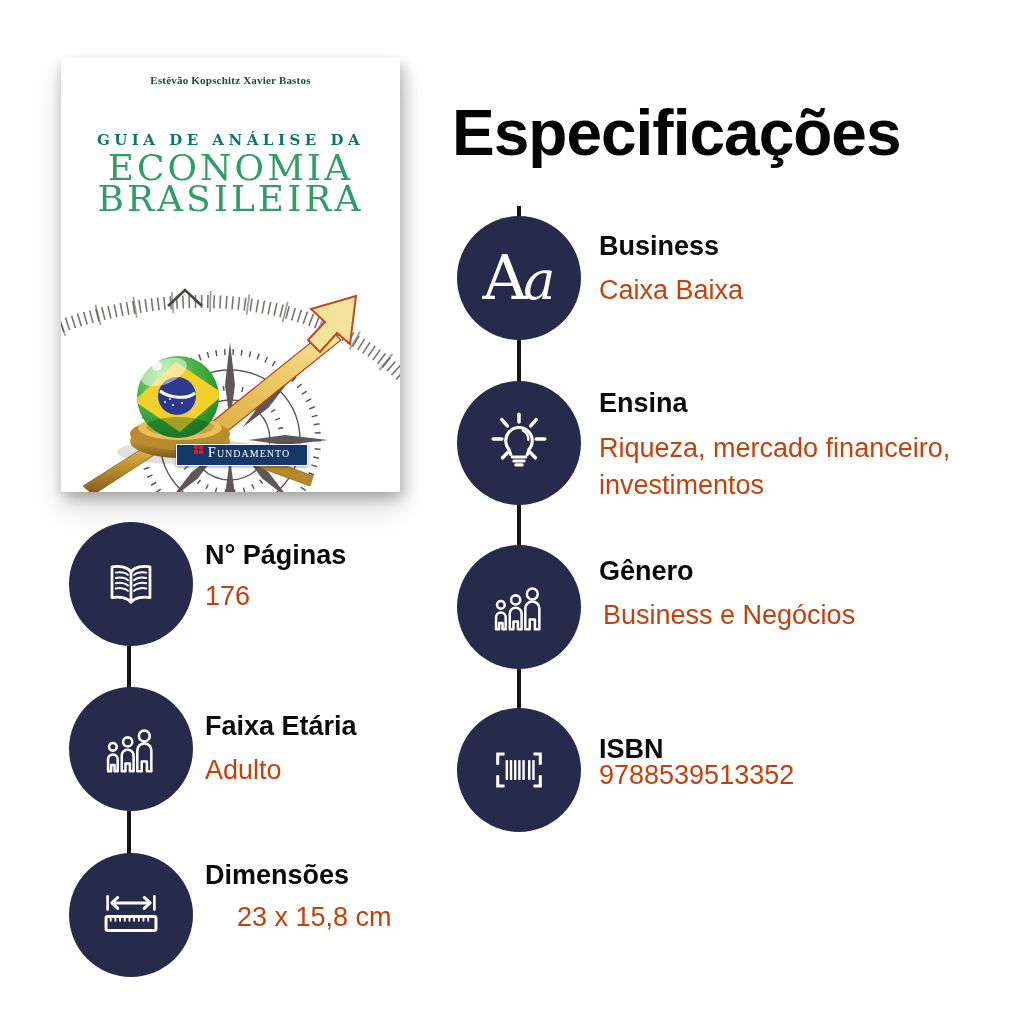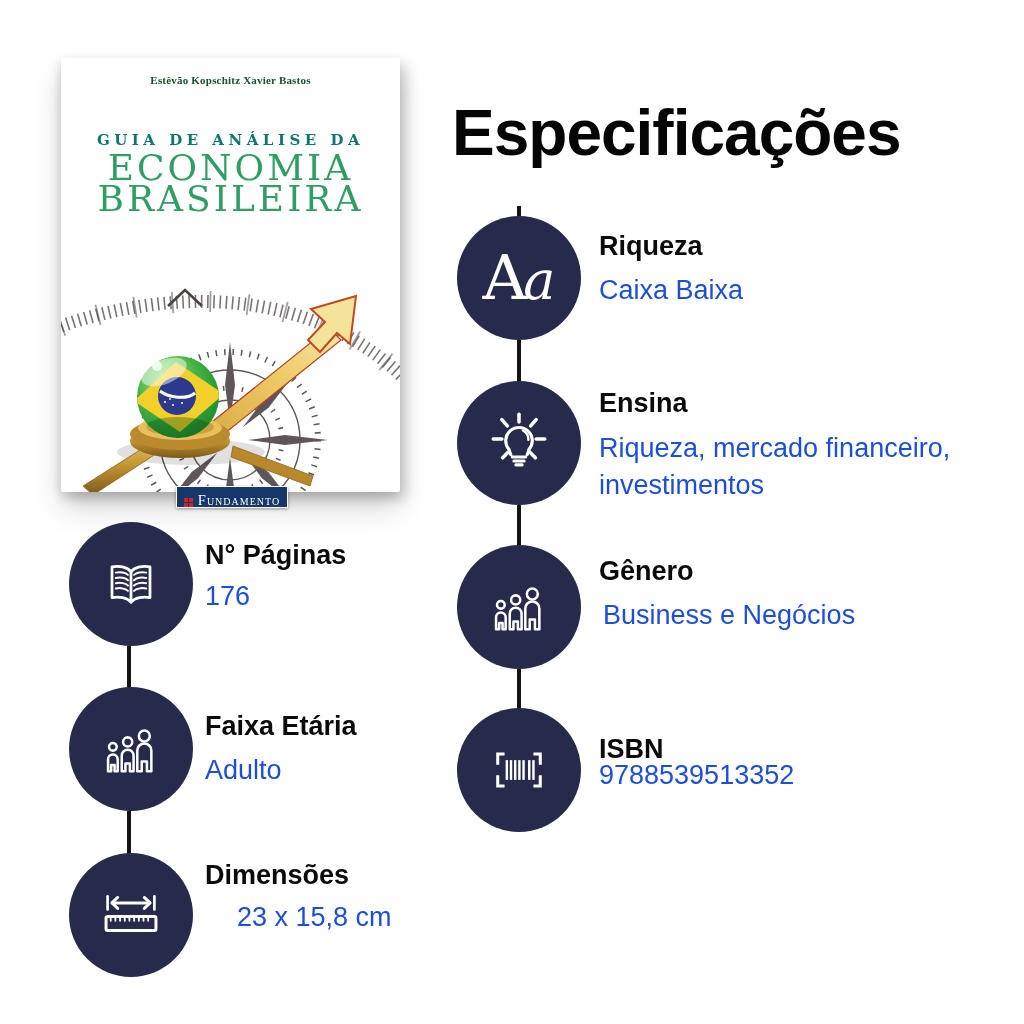--- a/index.html
+++ b/index.html
@@ -31,39 +31,39 @@
   }
   .book .t1,.book .t2{
     position:absolute;left:0;right:0;text-align:center;
     font-family:"DejaVu Serif",serif;font-size:36px;letter-spacing:3px;
     color:#2f9e62;line-height:1;
   }
   .book .t1{top:92px;}
   .book .t2{top:123px;}
   .compass{position:absolute;left:0;top:222px;width:339px;height:212px;}
   .pubbar{
-    position:absolute;left:115px;top:428px;width:112px;height:22px;
+    position:absolute;left:115px;top:386px;width:132px;height:22px;
     background:#15376a;border:1px solid #fff;box-sizing:border-box;
-    display:flex;align-items:flex-end;justify-content:center;gap:5px;
+    display:flex;align-items:flex-start;justify-content:center;gap:5px;
     box-shadow:0 1px 3px rgba(0,0,0,.4);
   }
   .pubbar .mark{display:grid;grid-template-columns:4px 4px;grid-auto-rows:4px;gap:1px;}
   .pubbar .mark i{background:#d2202b;display:block;}
   .pubbar .name{
     font-family:"Liberation Serif",serif;font-variant:small-caps;
     color:#fff;font-size:14.5px;letter-spacing:1px;line-height:1;
   }
   
   .circle{
     position:absolute;width:124px;height:124px;border-radius:50%;
     background:#262b4b;display:flex;align-items:center;justify-content:center;
   }
   .connector{position:absolute;width:4px;background:#141414;}
   .spec-label{position:absolute;font-size:27px;font-weight:bold;color:#0b0b0b;white-space:nowrap;}
-  .spec-value{position:absolute;font-size:27px;color:#1d4ed8;line-height:37px;}
+  .spec-value{position:absolute;font-size:27px;color:#c2410c;line-height:37px;}
   
   .aa{color:#fff;display:flex;align-items:baseline;font-family:"DejaVu Serif",serif;line-height:1;}
   .aa .up{font-size:62px;}
   .aa .low{font-size:54px;font-style:italic;margin-left:-4px;}
   svg{display:block;}
 </style>
 </head>
 <body>
 
 <div class="heading">Especificações</div>
@@ -187,21 +187,21 @@
 <div class="connector" style="left:517px;top:669px;height:40px;"></div>
 <div class="connector" style="left:127px;top:646px;height:42px;"></div>
 <div class="connector" style="left:127px;top:811px;height:43px;"></div>
 
 <div class="circle" style="left:457px;top:216px;">
   <span class="aa">
     <span class="up">A</span>
     <span class="low">a</span>
   </span>
 </div>
-<div class="spec-label" style="left:599px;top:231px;">Riqueza</div>
+<div class="spec-label" style="left:599px;top:231px;">Business</div>
 <div class="spec-value" style="left:599px;top:272px;">Caixa Baixa</div>
 
 <div class="circle" style="left:457px;top:381px;">
   <svg width="78" height="78" viewBox="0 0 100 100" fill="none" stroke="#fff" stroke-linecap="round">
     <g stroke-width="4.5">
       <path d="M50,13 V23"></path>
         <path d="M28,20 L35,28"></path>
         <path d="M72,20 L65,28"></path>
       <path d="M17,45 H28"></path>
         <path d="M83,45 H72"></path>

